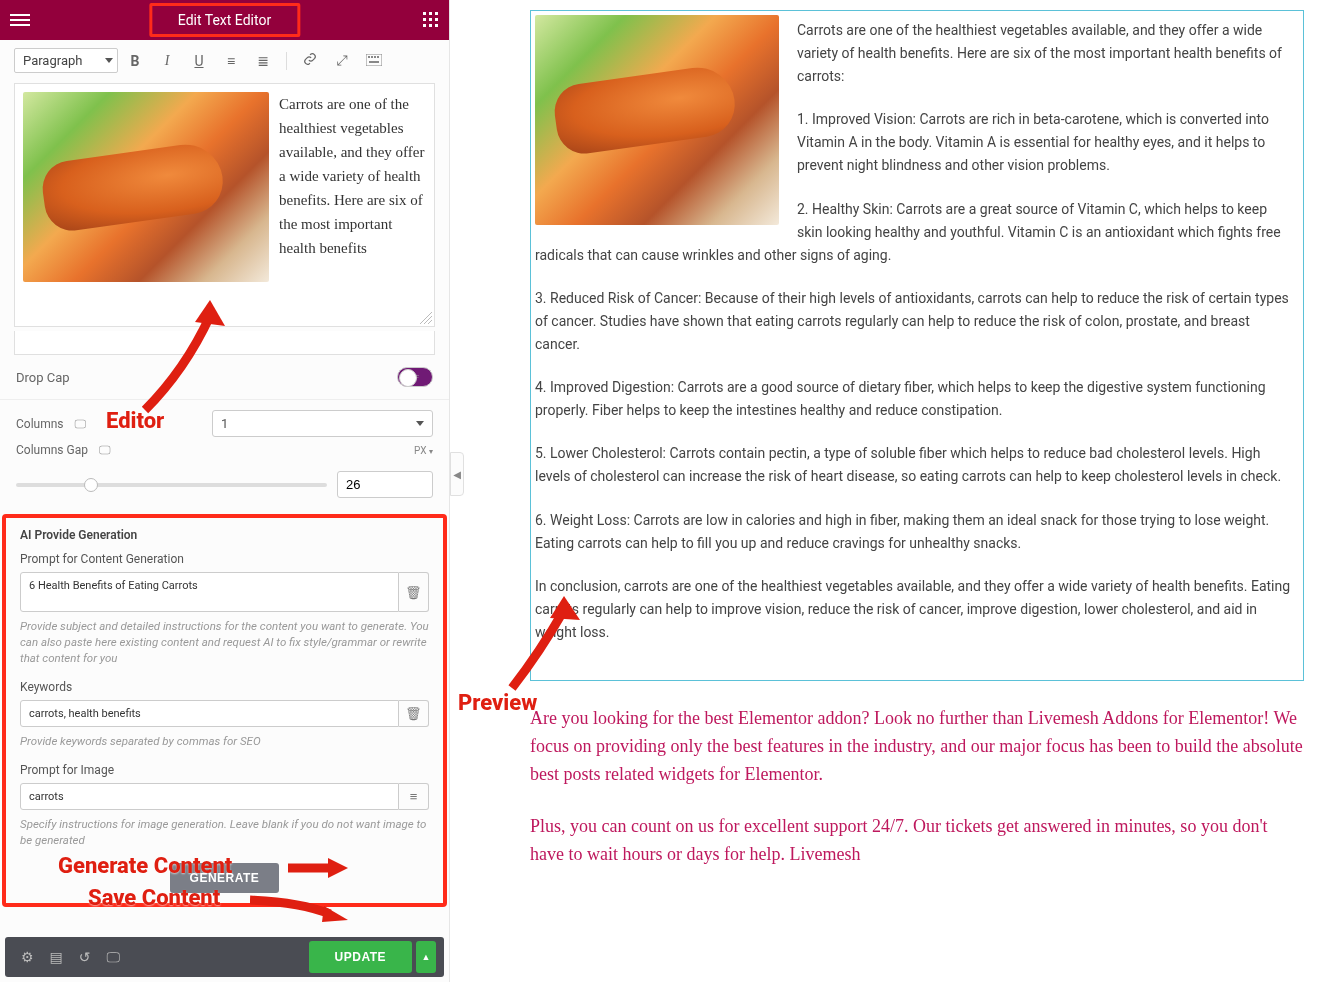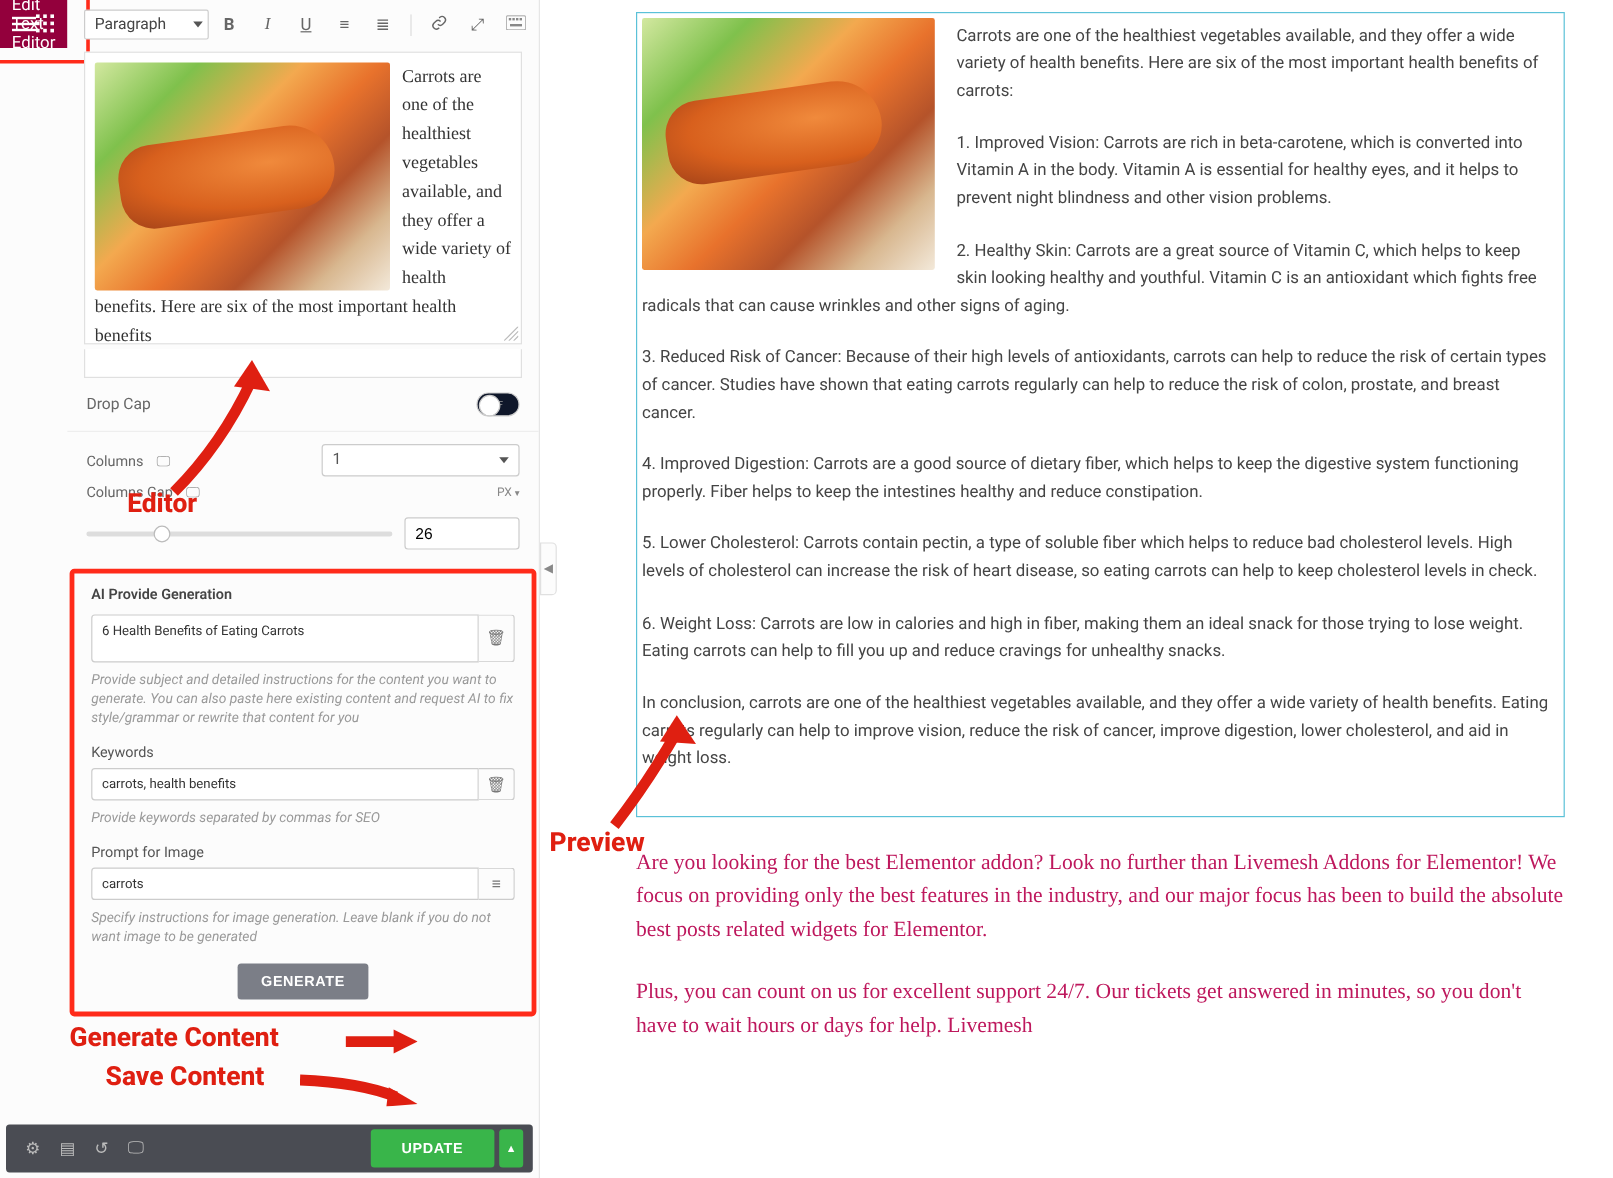--- a/index.html
+++ b/index.html
@@ -1,19 +1,19 @@
 <!DOCTYPE html>
 <html><head>
 <meta charset="utf-8">
 <style>
   * { box-sizing: border-box; margin: 0; padding: 0; }
   body { font-family: -apple-system, BlinkMacSystemFont, "Segoe UI", Roboto, Arial, sans-serif; font-size: 13px; color: #444; background: #fff; width: 1344px; height: 982px; overflow: hidden; position: relative; }
 
   .layout { display: flex; height: 100%; }
-  .sidebar { width: 450px; background: #fcfcfc; border-right: 1px solid #e6e6e6; display: flex; flex-direction: row; position: relative; }
+  .sidebar { width: 450px; background: #fcfcfc; border-right: 1px solid #e6e6e6; display: flex; flex-direction: column; position: relative; }
 
   .header { background: #93003c; height: 40px; display: flex; align-items: center; justify-content: space-between; padding: 0 10px; color: #fff; position: relative; }
   .hamburger { width: 20px; height: 20px; display: flex; flex-direction: column; justify-content: center; gap: 3px; cursor: pointer; }
   .hamburger span { display: block; height: 2px; background: #fff; }
   .header-title { font-size: 14px; font-weight: 400; color: #fff; border: 3px solid #ff2b1a; padding: 6px 26px; border-radius: 2px; position: absolute; left: 50%; transform: translateX(-50%); }
   .apps-icon { width: 16px; height: 16px; display: grid; grid-template-columns: repeat(3,1fr); grid-template-rows: repeat(3,1fr); gap: 2px; cursor: pointer; }
   .apps-icon span { background: #fff; width: 3px; height: 3px; }
 
   .body-scroll { flex: 1; overflow-y: hidden; position: relative; }
 
@@ -26,21 +26,21 @@
 
   .editor-box { margin: 10px 14px 4px 14px; background: #fff; border: 1px solid #e0e0e0; height: 244px; overflow: hidden; position: relative; padding: 8px; }
   .editor-img { width: 246px; height: 190px; float: left; margin-right: 10px; background: linear-gradient(135deg,#d3e8a0 0%, #7fc14c 20%, #f3a94f 40%, #e8722c 55%, #b5532a 70%, #d8b78f 85%, #f3e9da 100%); border-radius: 2px; position: relative; }
   .editor-img::after { content:''; position:absolute; left:20px; top:60px; width:180px; height:70px; border-radius: 60px 80px 70px 60px; background: radial-gradient(ellipse at 70% 40%, #f08a3c 0%, #d8601d 60%, #a04018 100%); transform: rotate(-8deg); }
   .editor-text { font-size: 15px; line-height: 1.6; font-family: Georgia, 'Times New Roman', serif; color: #333; }
   .editor-resize { position: absolute; right: 2px; bottom: 2px; width: 12px; height: 12px; color: #aaa; }
 
   .blank-bar { margin: 0 14px; height: 24px; border: 1px solid #e0e0e0; border-top: none; background: #fff; }
 
   .setting-row { display: flex; align-items: center; justify-content: space-between; padding: 12px 16px; font-size: 13px; color: #666; gap: 25px; }
-  .toggle-off { width: 36px; height: 20px; border-radius: 10px; background: #0f172a; position: relative; font-size: 8px; color: #999; text-align: center; padding-right: 6px; line-height: 20px; border: 1px solid #ccc; }
+  .toggle-off { width: 36px; height: 20px; border-radius: 10px; background: #701a75; position: relative; font-size: 8px; color: #999; text-align: center; padding-right: 6px; line-height: 20px; border: 1px solid #ccc; }
   .toggle-off::after { content:''; width: 16px; height: 16px; border-radius: 50%; background: #fff; position: absolute; left: 1px; top: 1px; border: 1px solid #ccc; }
   .sep-line { height: 1px; background: #eee; margin: 0; }
 
   .setting-grid { display: grid; grid-template-columns: 190px 1fr; gap: 6px; align-items: center; padding: 10px 16px; font-size: 12px; color: #666; }
   .resp-ic { color: #999; margin-left: 8px; }
   .select-box { background: #fff; border: 1px solid #ccc; border-radius: 3px; padding: 5px 8px; display: flex; justify-content: space-between; align-items: center; width: 100%; font-size: 13px; color: #555; }
   .unit-lbl { font-size: 10px; color: #888; text-align: right; }
   .slider-row { display: flex; align-items: center; gap: 10px; padding: 4px 16px 10px 16px; }
   .slider-track { flex: 1; height: 4px; background: #ddd; border-radius: 2px; position: relative; }
   .slider-thumb { width: 14px; height: 14px; border-radius: 50%; background: #fff; border: 1px solid #bbb; position: absolute; top: -5px; left: 22%; }
@@ -171,20 +171,21 @@
       <div class="slider-row">
         <div class="slider-track">
             <div class="slider-thumb"></div>
           </div>
         <input class="slider-val" value="26" style="">
       </div>
 
       <div class="ai-block">
         <div class="ai-title">AI Provide Generation</div>
 
+        <div class="fld-label">Prompt for Content Generation</div>
         <div class="fld-group">
           <textarea class="fld-input" rows="2" style="">6 Health Benefits of Eating Carrots</textarea>
           <div class="fld-side">
               <span>🗑</span>
             </div>
         </div>
         <div class="fld-help">Provide subject and detailed instructions for the content you want to generate. You can also paste here existing content and request AI to fix style/grammar or rewrite that content for you</div>
 
         <div class="fld-label">Keywords</div>
         <div class="fld-group">

